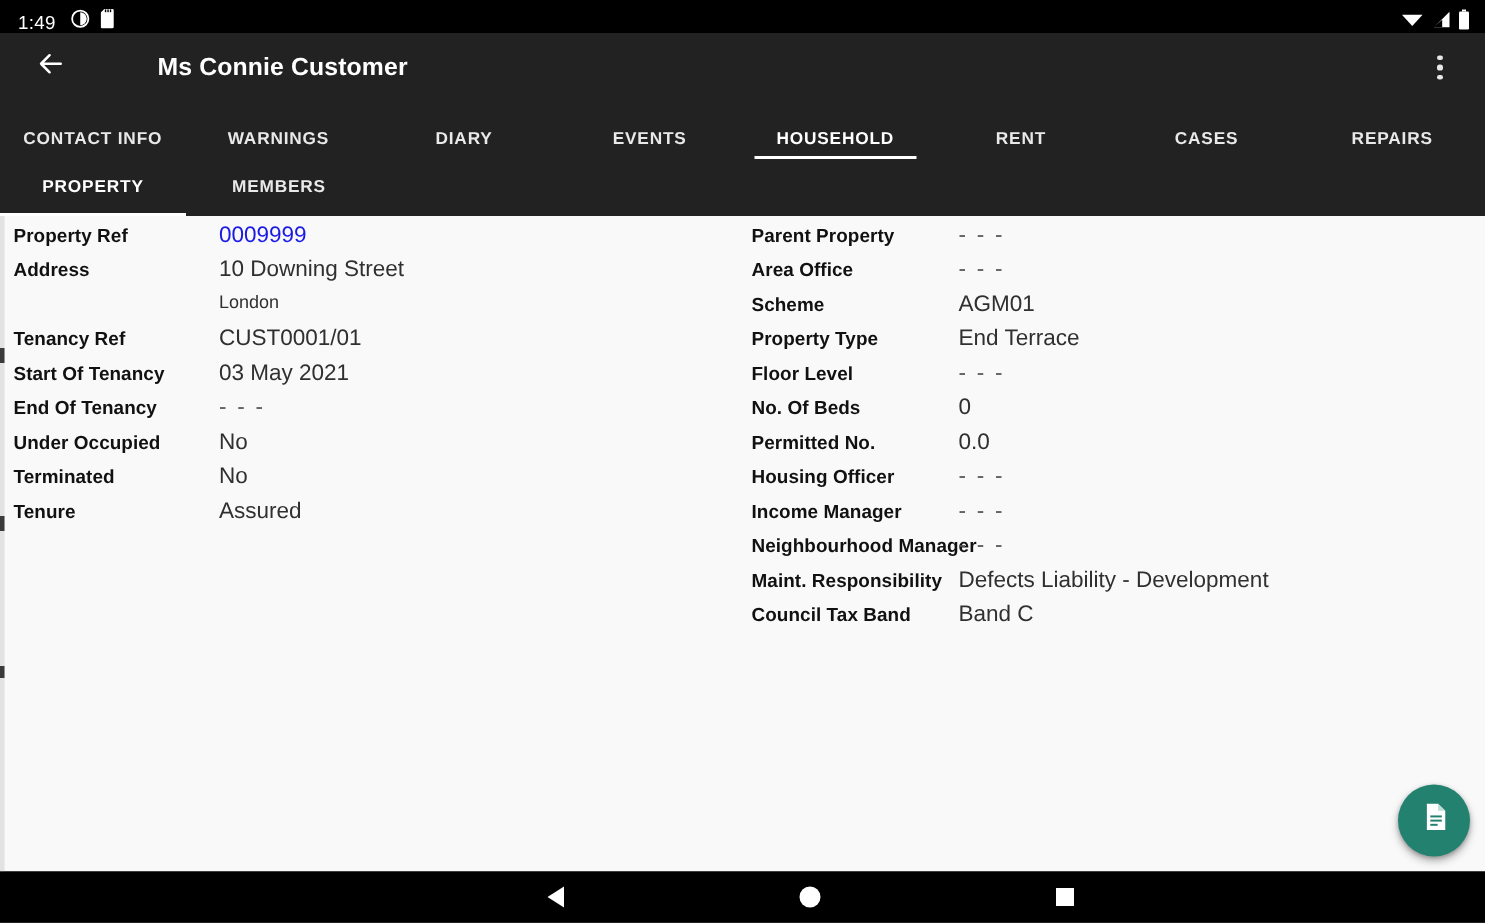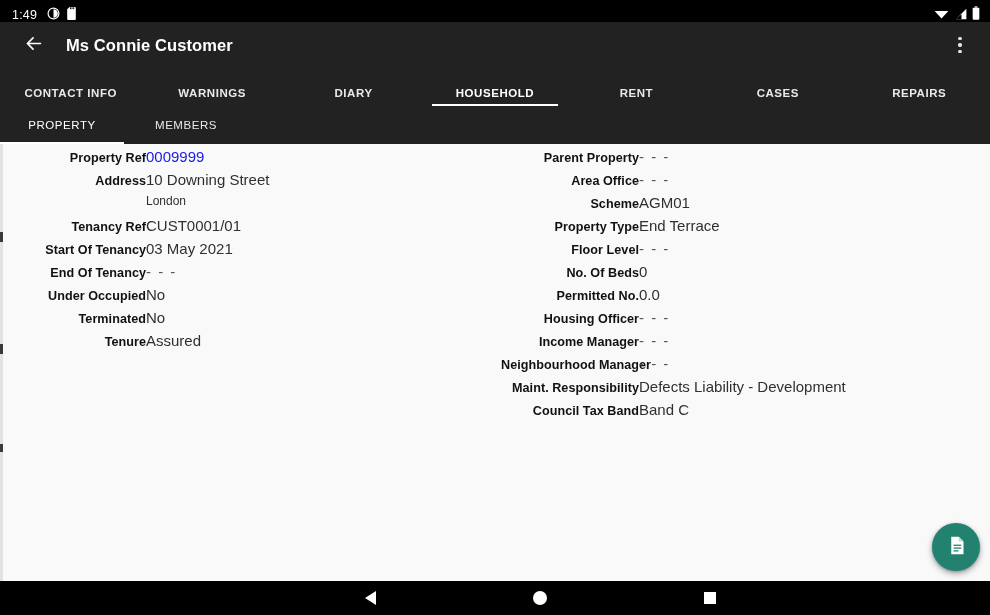--- a/index.html
+++ b/index.html
@@ -52,20 +52,21 @@
 
   
   #app-bar {
     position: absolute;
     top: 22px; left: 0;
     width: 990px;
     height: 46px;
     background: #222222;
     display: flex;
     align-items: center;
+    gap: 39px;
   }
   #back-btn {
     width: 46px; height: 46px;
     margin-left: 10px;
     display: flex; align-items: center; justify-content: center;
     cursor: pointer;
   }
   #app-title {
     color: #ffffff;
     font-size: 16.5px;
@@ -133,41 +134,40 @@
     width: 124px;
     position: relative;
     display: flex;
     align-items: center;
     justify-content: center;
     cursor: pointer;
   }
   #tabs-secondary .tab2 span {
     color: #e9e9e9;
     font-size: 11.5px;
-    font-weight: normal;
+    font-weight: bold;
     letter-spacing: 0.55px;
   }
   #tabs-secondary .tab2.active span { color: #ffffff; }
   #tabs-secondary .tab2.active::after {
     content: "";
     position: absolute;
     bottom: 0; left: 0; right: 0;
     height: 2px;
     background: #ffffff;
   }
 
   
   #content {
     position: absolute;
     top: 144px; left: 0;
     width: 990px;
     height: 437px;
     background: #f9f9f9;
     overflow: hidden;
-    text-align: right;
   }
   #left-edge-strip {
     position: absolute;
     top: 0; left: 0;
     width: 3px;
     height: 437px;
     background: #e2e2e2;
   }
   #left-edge-strip .seg {
     position: absolute;
@@ -312,20 +312,23 @@
 
   <div id="tabs-primary">
       <div class="tab">
         <span>CONTACT INFO</span>
       </div>
       <div class="tab">
         <span>WARNINGS</span>
       </div>
       <div class="tab">
         <span>DIARY</span>
+      </div>
+      <div class="tab">
+        <span>EVENTS</span>
       </div>
       <div class="tab active">
         <span>HOUSEHOLD</span>
       </div>
       <div class="tab">
         <span>RENT</span>
       </div>
       <div class="tab">
         <span>CASES</span>
       </div>

